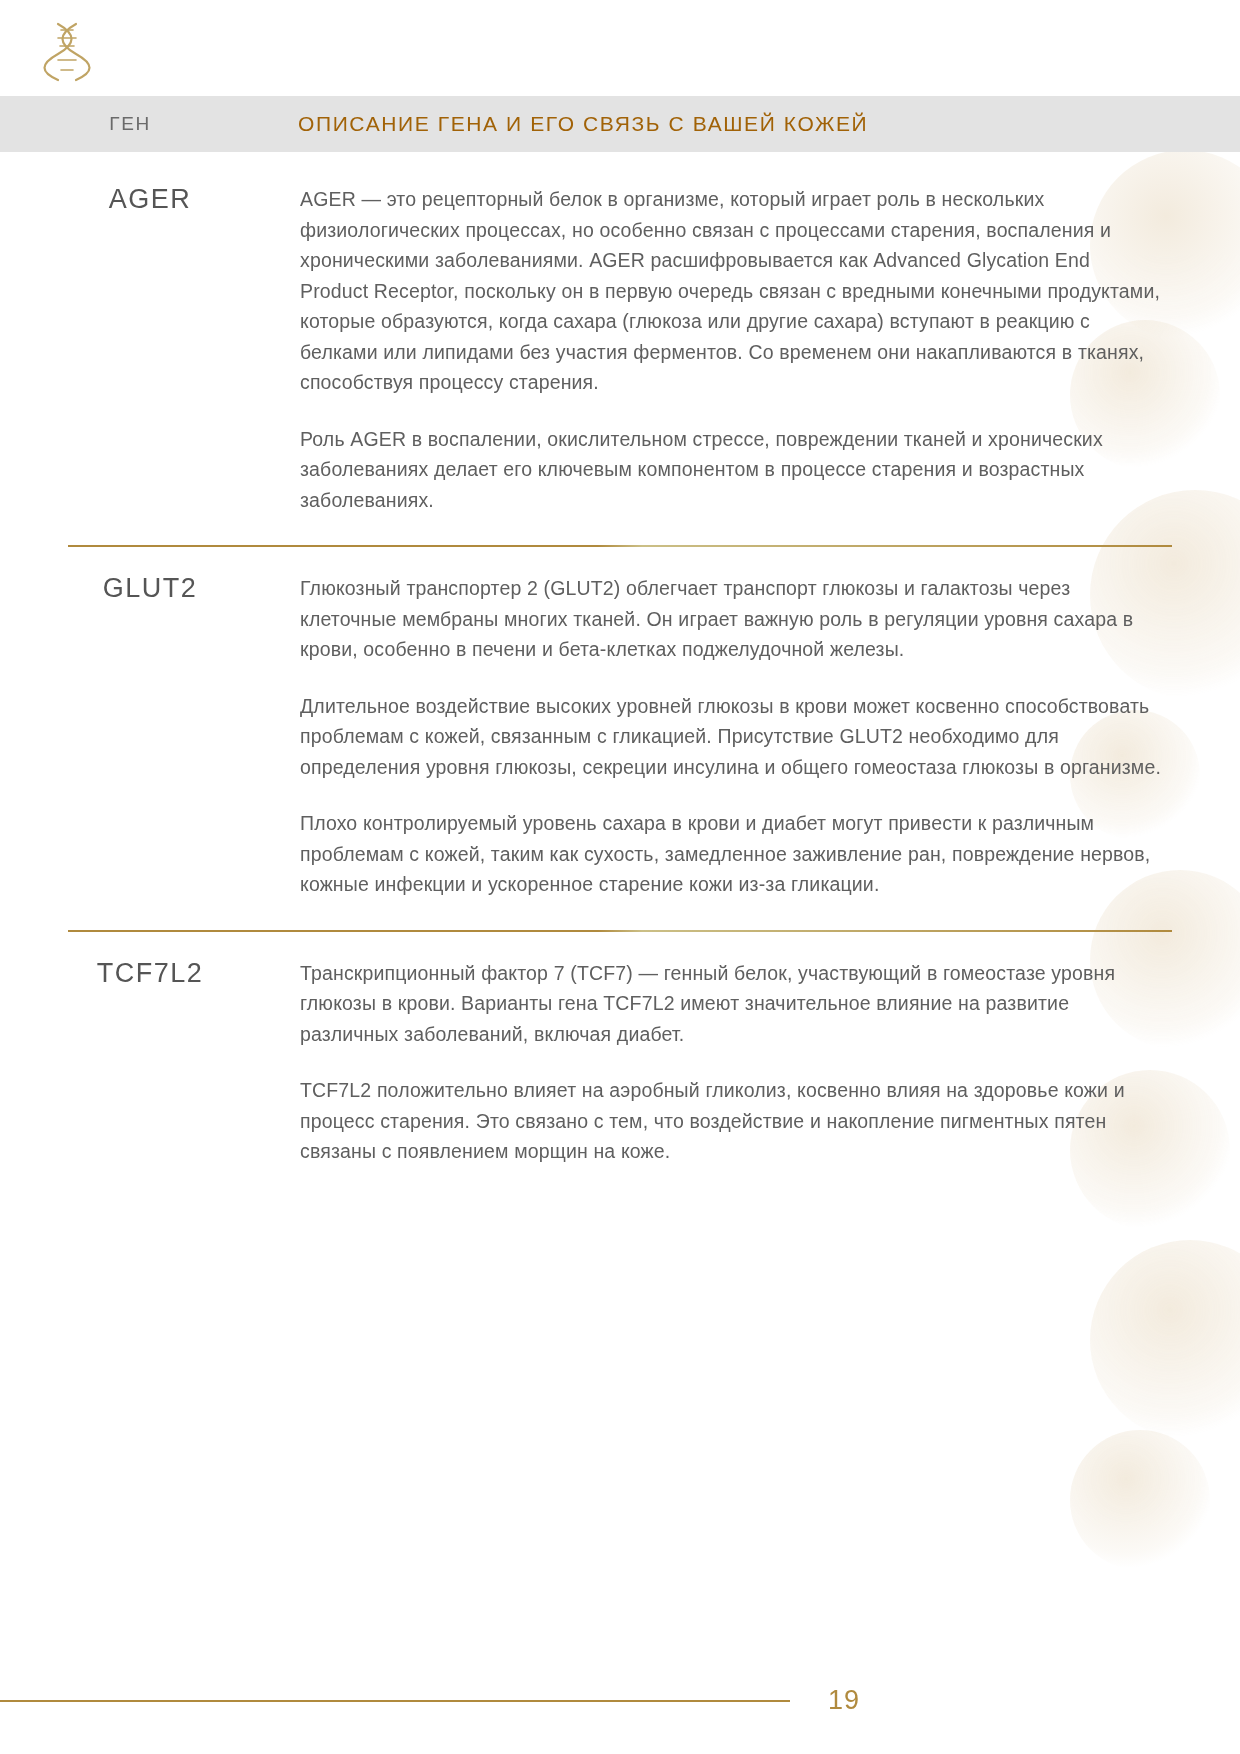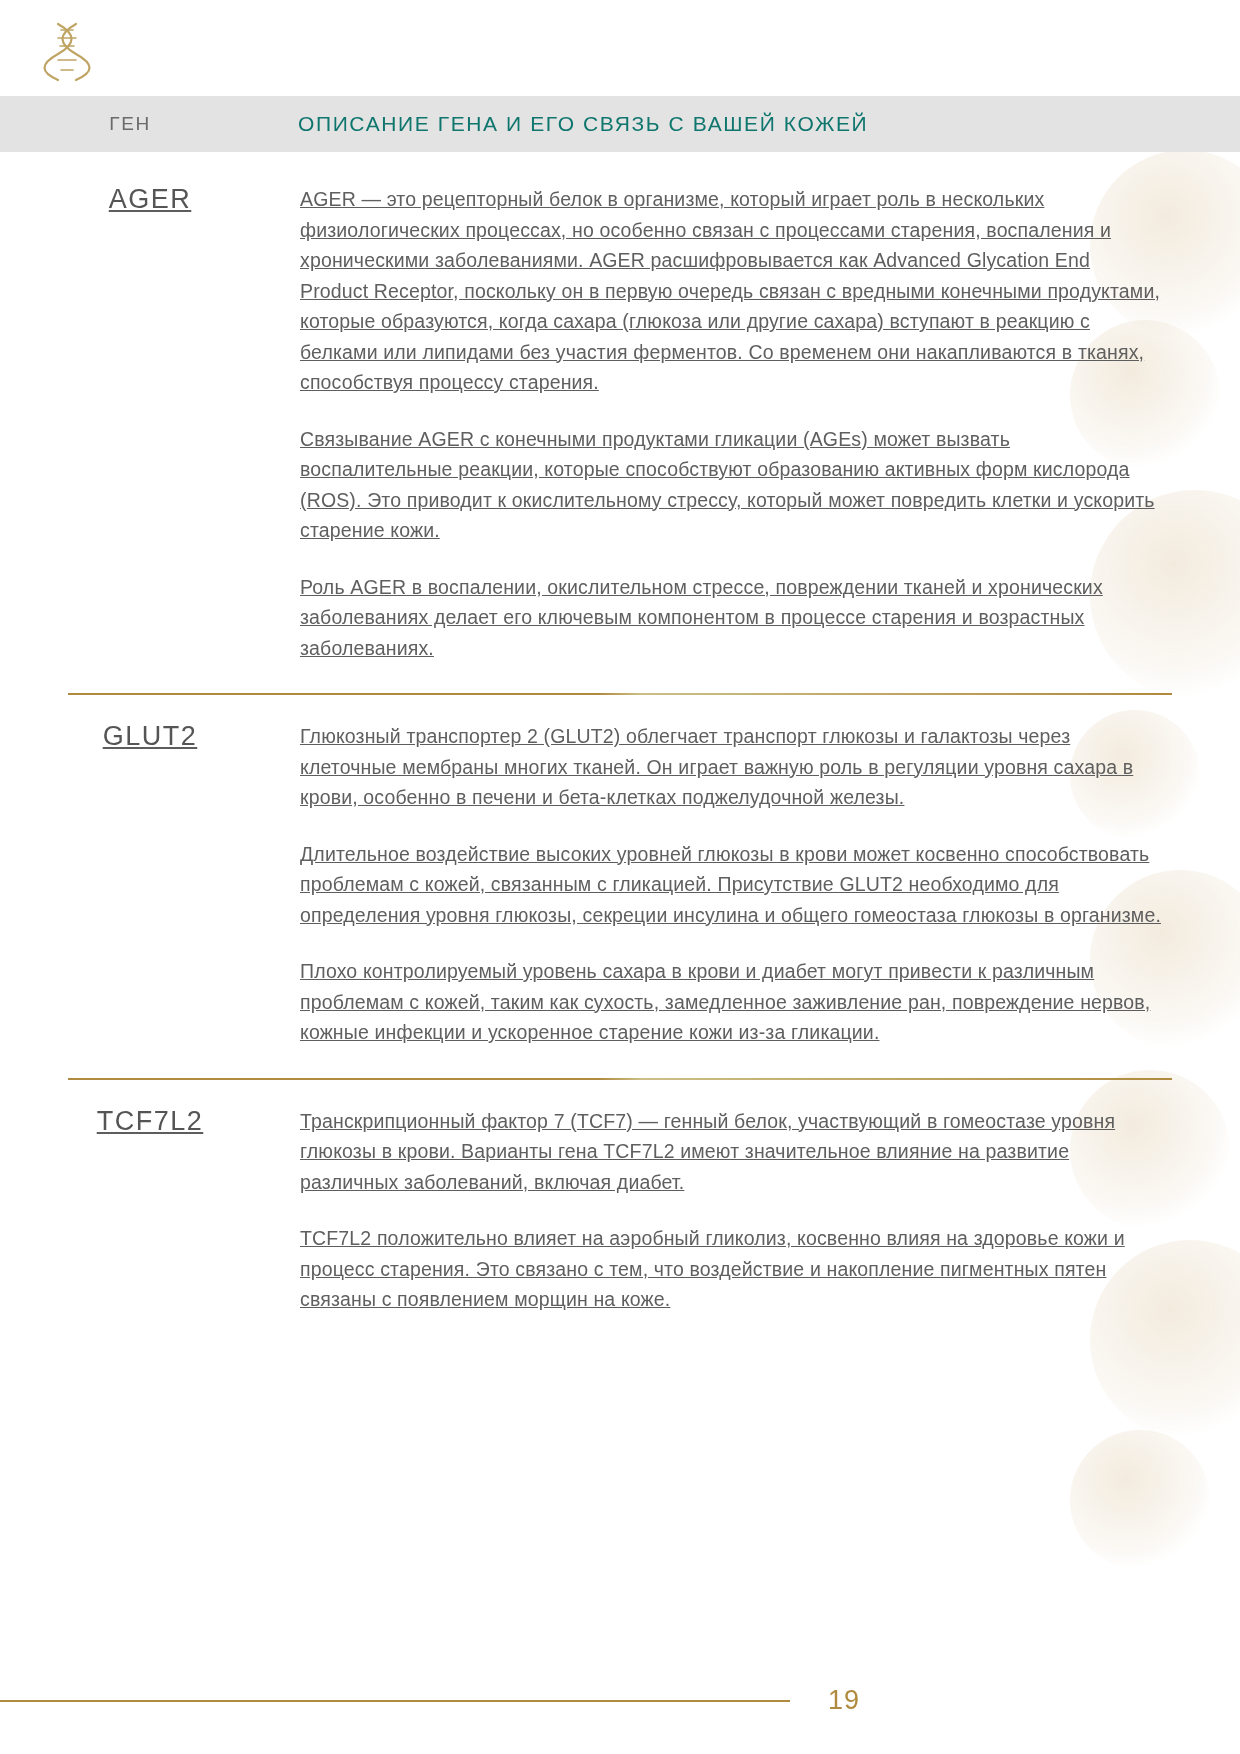--- a/index.html
+++ b/index.html
@@ -65,29 +65,28 @@
     text-align: center;
     font-size: 19px;
     letter-spacing: 1.6px;
     color: #6a6a6a;
     font-weight: 400;
   }
   .table-head .col-desc {
     flex: 1;
     font-size: 21px;
     letter-spacing: 1.6px;
-    color: #0f766e;
+    color: #a16207;
     font-weight: 400;
     padding-left: 38px;
   }
 
   
   .rows {
     padding-top: 6px;
-    text-decoration: underline;
   }
   .row {
     display: flex;
     align-items: flex-start;
     padding: 26px 0 0 0;
     position: relative;
   }
   .row .gene-cell {
     width: 300px;
     flex: 0 0 300px;
@@ -179,21 +178,20 @@
     <div class="col-gene">ГЕН</div>
     <div class="col-desc">ОПИСАНИЕ ГЕНА И ЕГО СВЯЗЬ С ВАШЕЙ КОЖЕЙ</div>
   </div>
 
   <div class="rows">
 
     <div class="row">
       <div class="gene-cell">AGER</div>
       <div class="desc-cell">
         <p>AGER — это рецепторный белок в организме, который играет роль в нескольких физиологических процессах, но особенно связан с процессами старения, воспаления и хроническими заболеваниями. AGER расшифровывается как Advanced Glycation End Product Receptor, поскольку он в первую очередь связан с вредными конечными продуктами, которые образуются, когда сахара (глюкоза или другие сахара) вступают в реакцию с белками или липидами без участия ферментов. Со временем они накапливаются в тканях, способствуя процессу старения.</p>
-        <p>Связывание AGER с конечными продуктами гликации (AGEs) может вызвать воспалительные реакции, которые способствуют образованию активных форм кислорода (ROS). Это приводит к окислительному стрессу, который может повредить клетки и ускорить старение кожи.</p>
         <p>Роль AGER в воспалении, окислительном стрессе, повреждении тканей и хронических заболеваниях делает его ключевым компонентом в процессе старения и возрастных заболеваниях.</p>
       </div>
     </div>
     <div class="row-divider"></div>
 
     <div class="row">
       <div class="gene-cell">GLUT2</div>
       <div class="desc-cell">
         <p>Глюкозный транспортер 2 (GLUT2) облегчает транспорт глюкозы и галактозы через клеточные мембраны многих тканей. Он играет важную роль в регуляции уровня сахара в крови, особенно в печени и бета-клетках поджелудочной железы.</p>
         <p>Длительное воздействие высоких уровней глюкозы в крови может косвенно способствовать проблемам с кожей, связанным с гликацией. Присутствие GLUT2 необходимо для определения уровня глюкозы, секреции инсулина и общего гомеостаза глюкозы в организме.</p>

